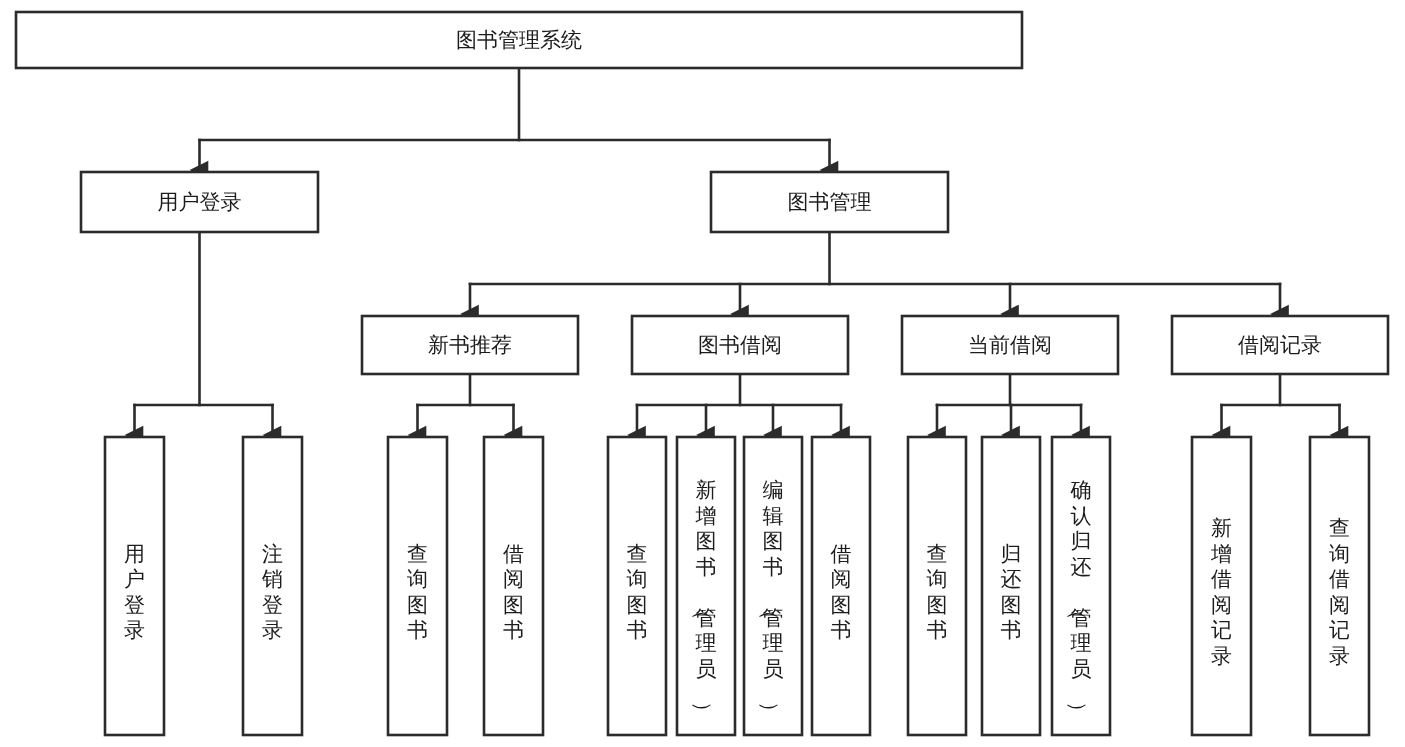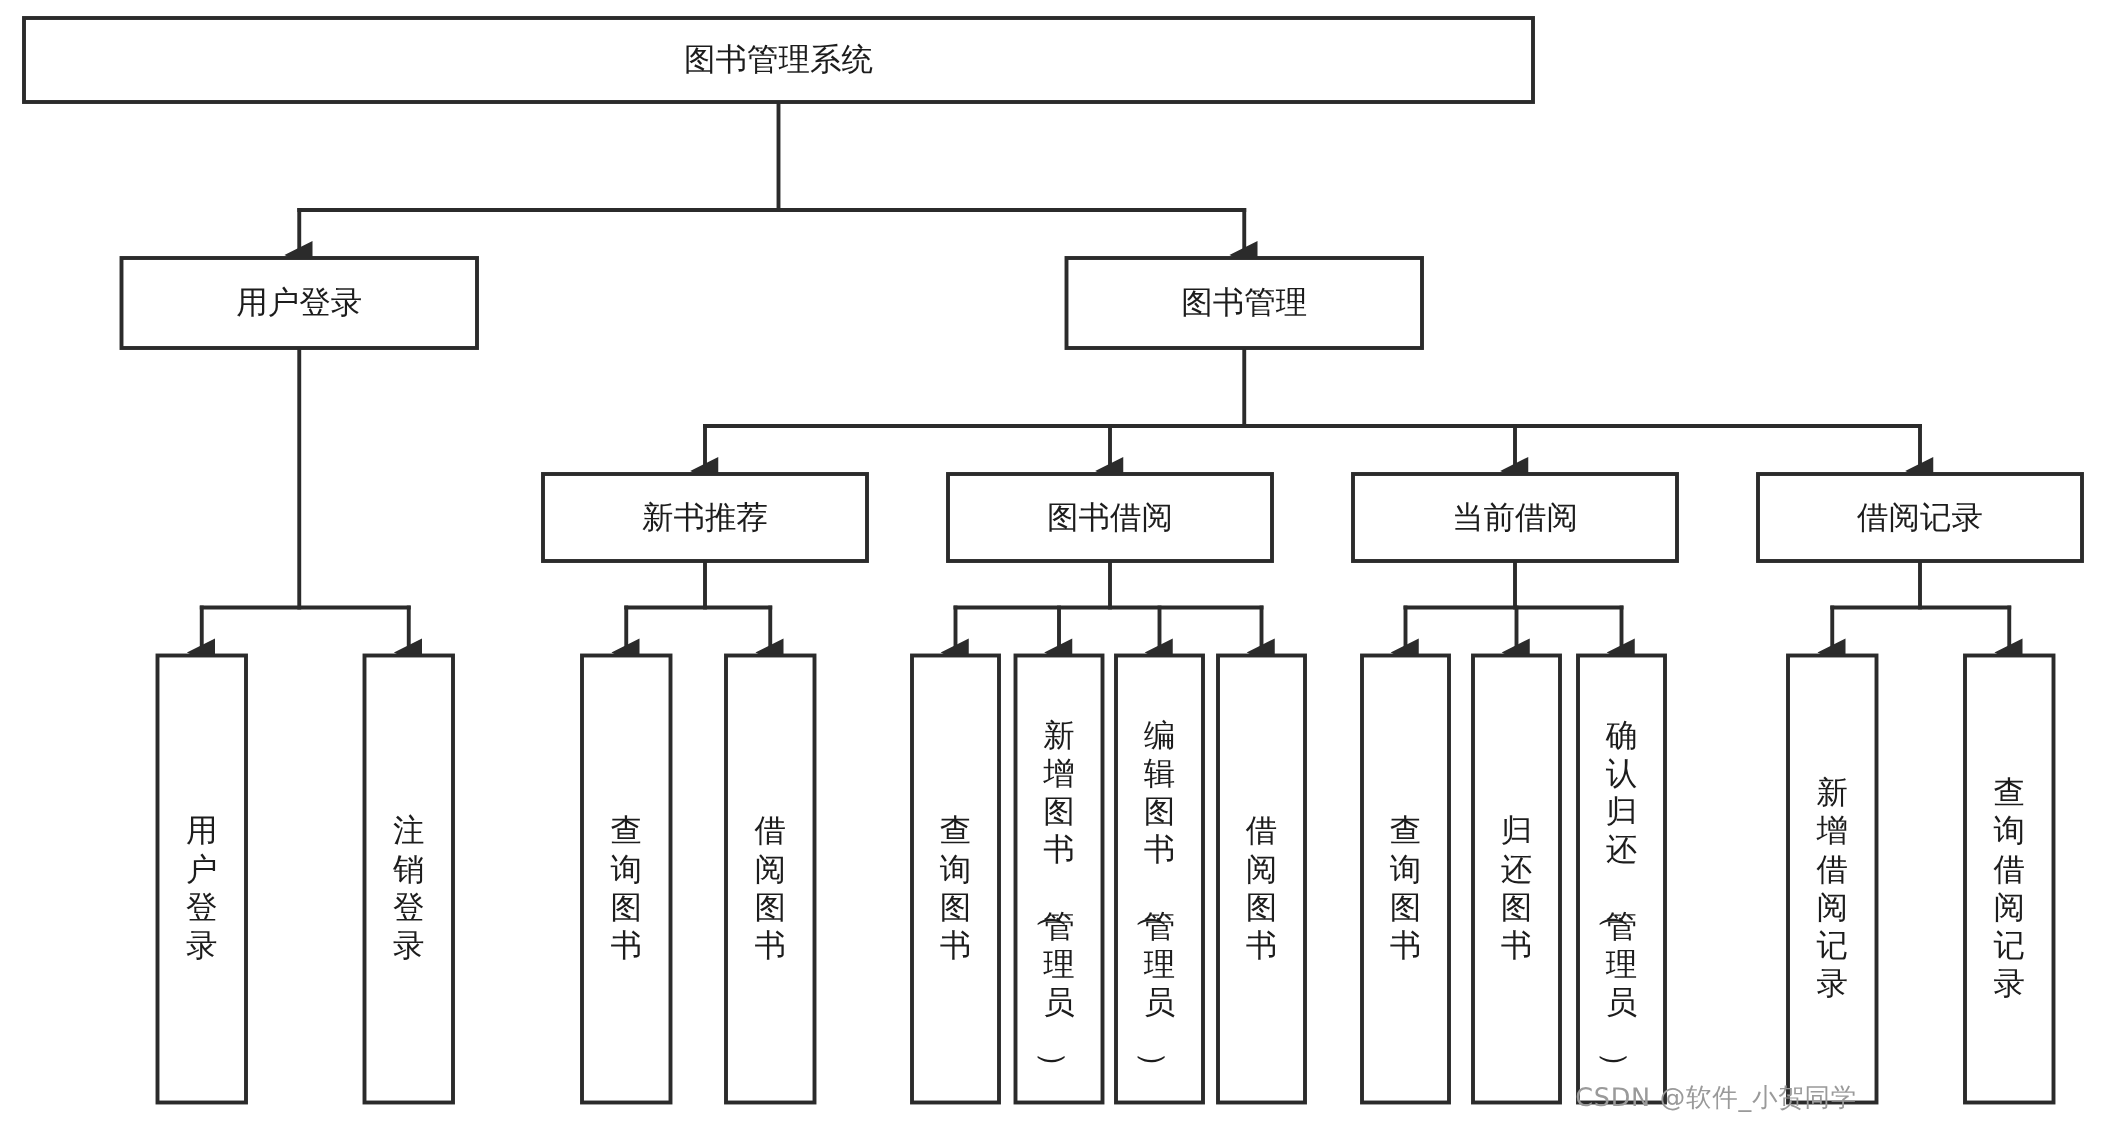--- a/index.html
+++ b/index.html
@@ -180,14 +180,13 @@
           <rect x="1192" y="437" width="59" height="298" class="node-box"></rect>
           <text x="1221.5" y="529.39" class="node-label-h"><tspan x="1221.5" dy="0">新</tspan><tspan x="1221.5" dy="25.5">增</tspan><tspan x="1221.5" dy="25.5">借</tspan><tspan x="1221.5" dy="25.5">阅</tspan><tspan x="1221.5" dy="25.5">记</tspan><tspan x="1221.5" dy="25.5">录</tspan></text>
         </g>
         <g>
           <rect x="1310" y="437" width="59" height="298" class="node-box"></rect>
           <text x="1339.5" y="529.39" class="node-label-h"><tspan x="1339.5" dy="0">查</tspan><tspan x="1339.5" dy="25.5">询</tspan><tspan x="1339.5" dy="25.5">借</tspan><tspan x="1339.5" dy="25.5">阅</tspan><tspan x="1339.5" dy="25.5">记</tspan><tspan x="1339.5" dy="25.5">录</tspan></text>
         </g>
       </g>
   </svg>
 
-  <div class="watermark-text">CSDN @软件_小贺同学</div>
 </div>
 
 </body></html>

